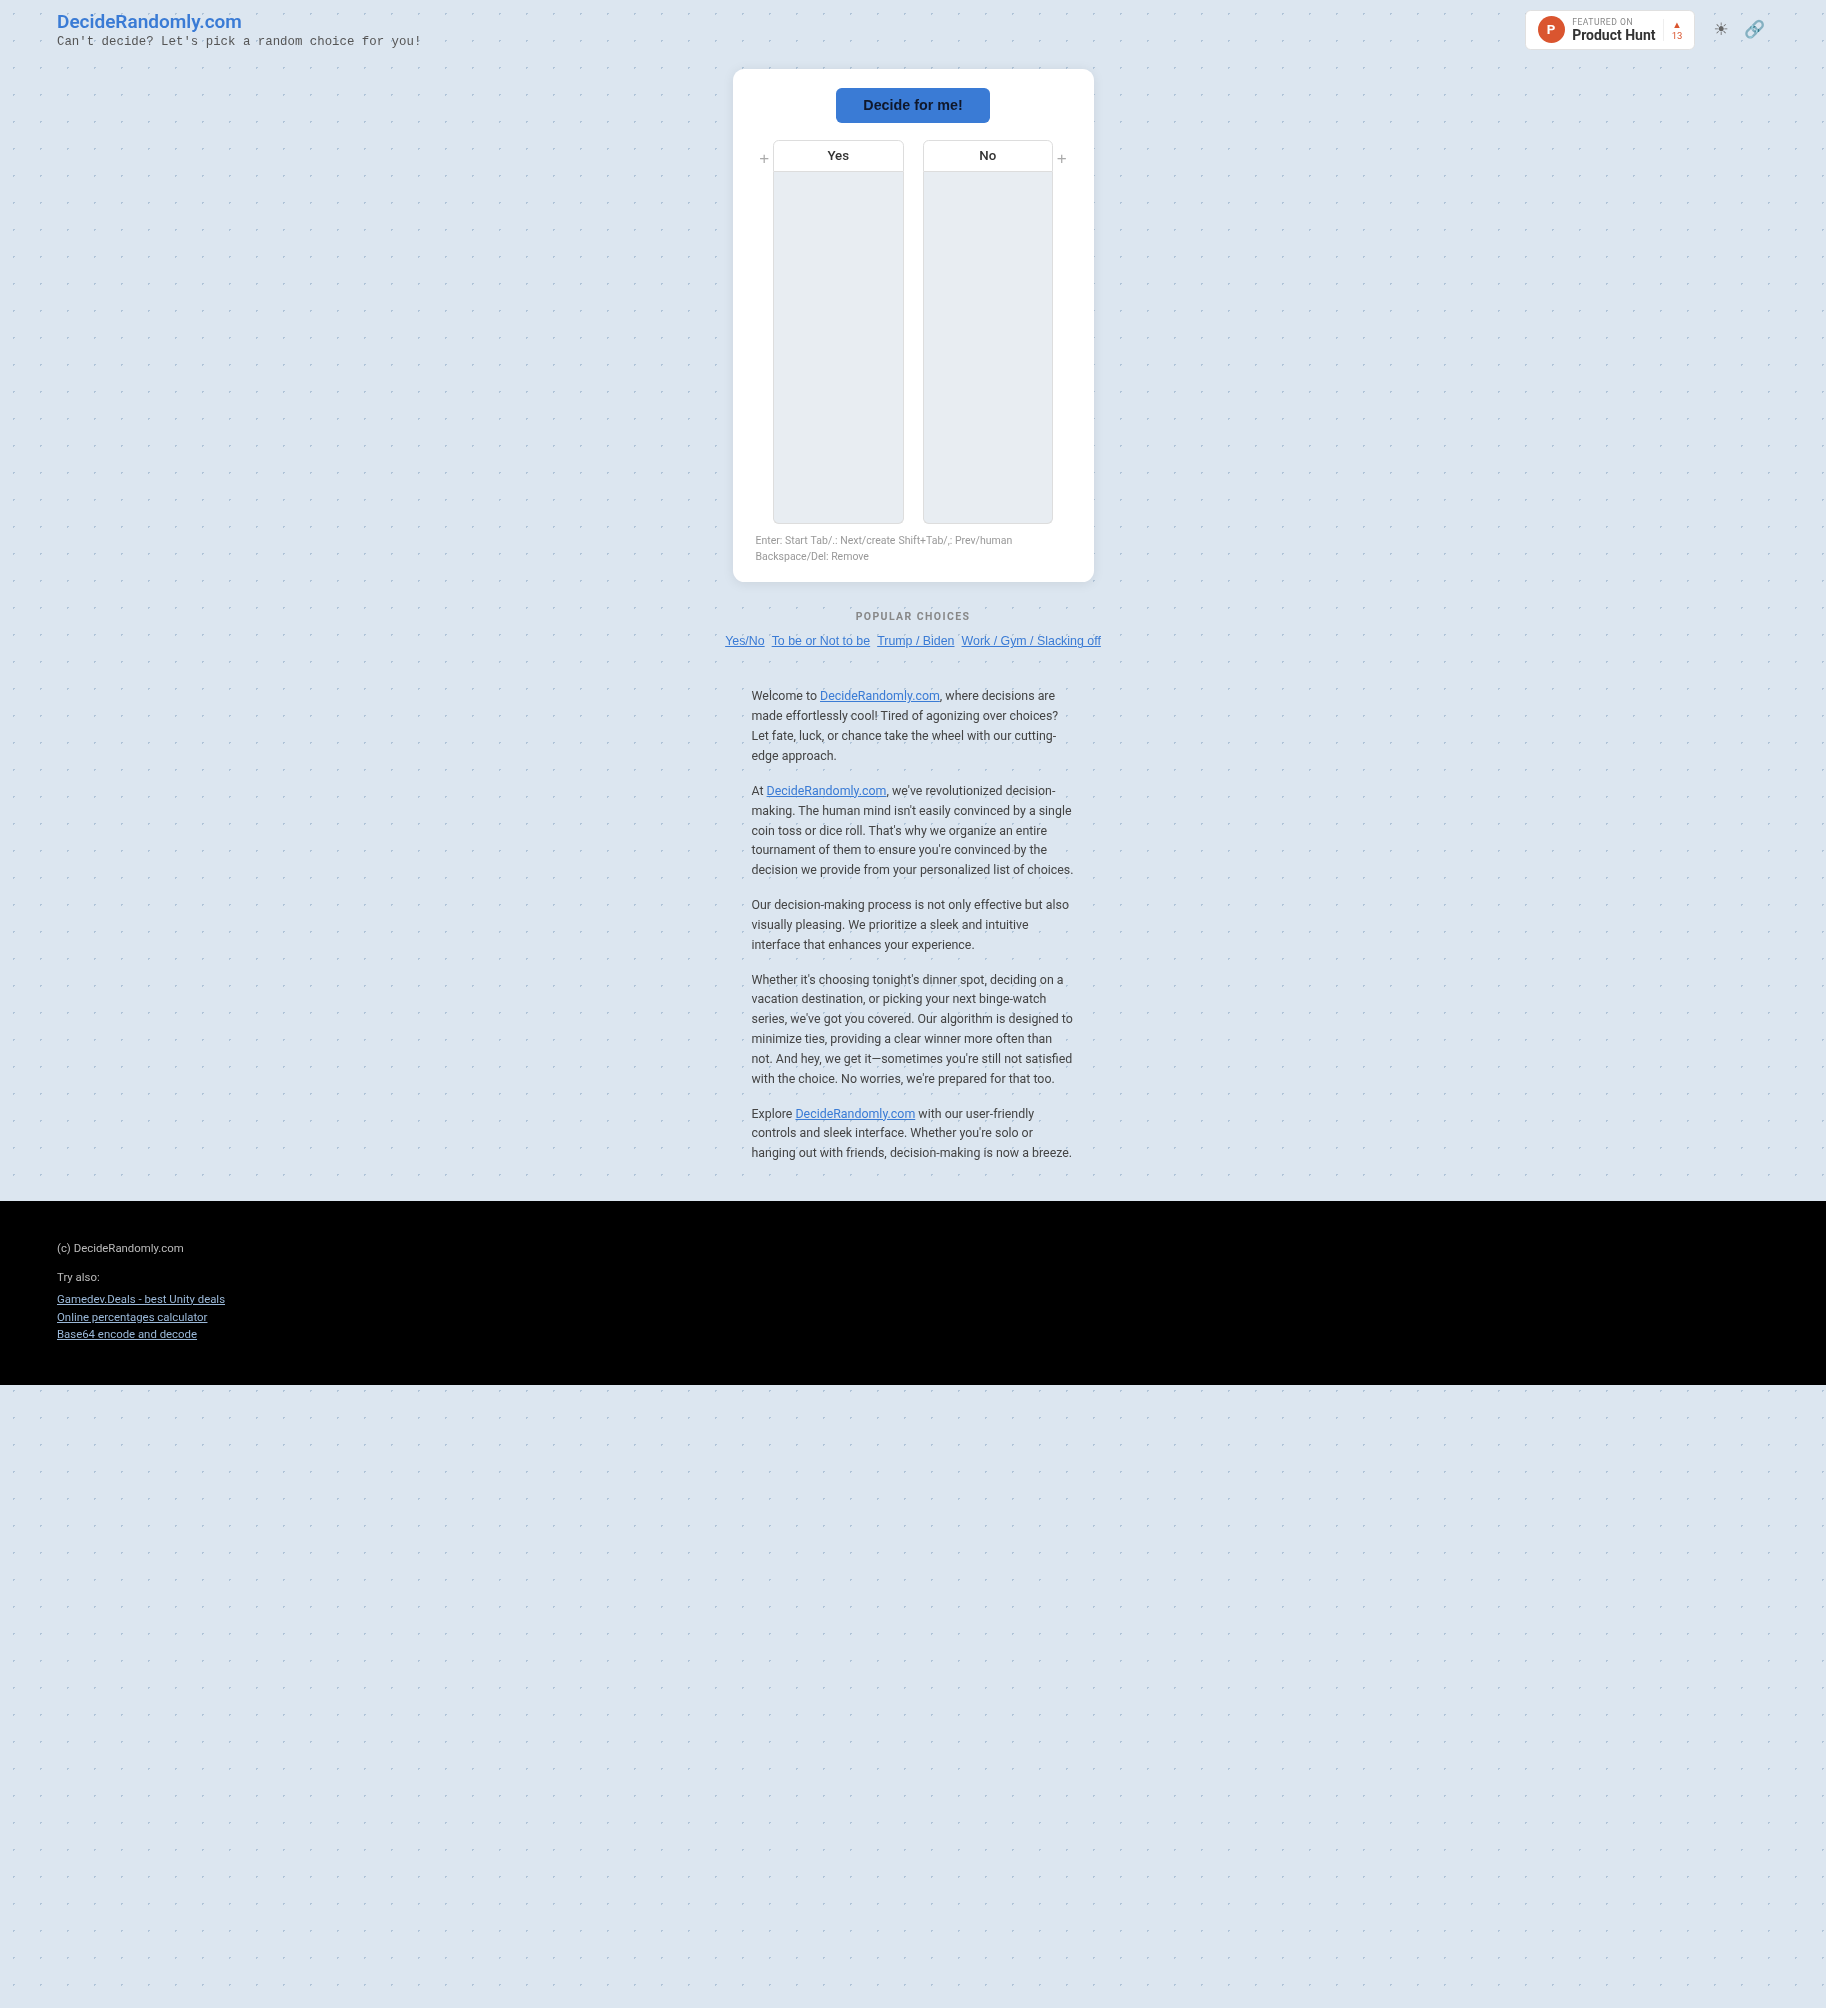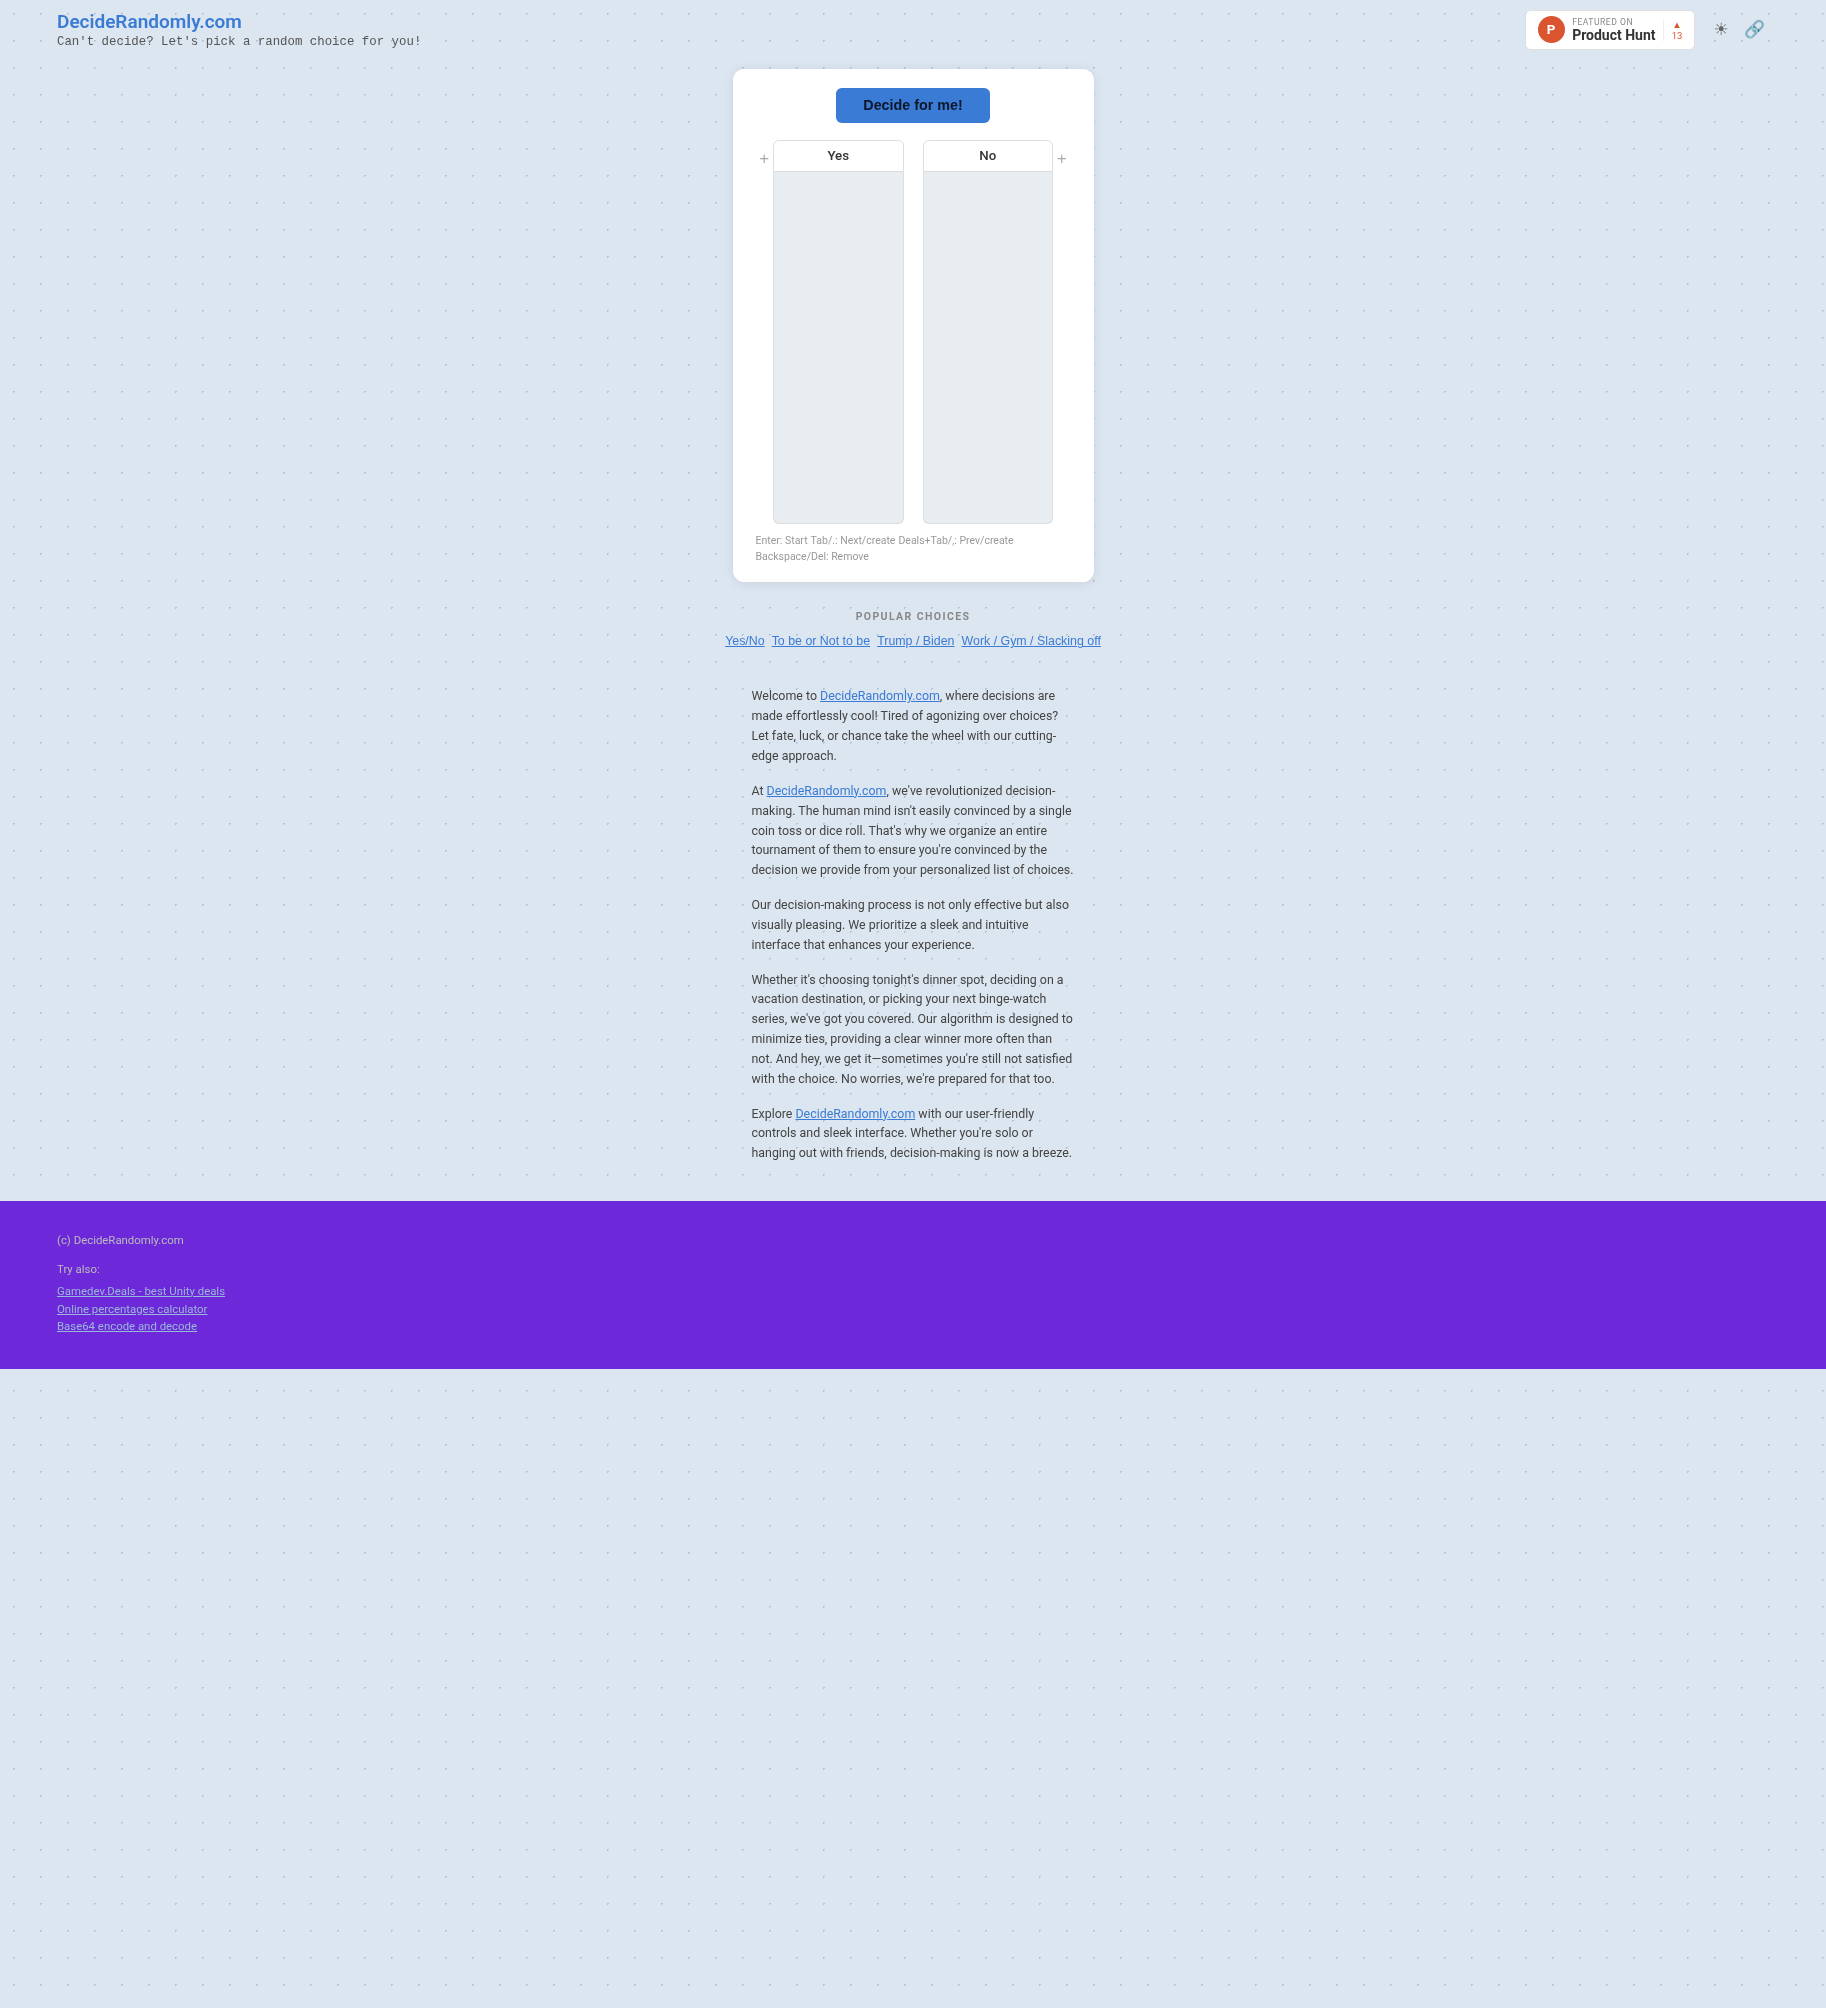--- a/index.html
+++ b/index.html
@@ -225,23 +225,23 @@
     .body-text-section p {
       margin-bottom: 15px;
     }
     .body-link {
       color: #3a7bd5;
       text-decoration: underline;
     }
 
     
     footer {
-      background: #6d28d9;
+      background: #000000;
       color: #ccc;
-      padding: 32px 57px;
+      padding: 40px 57px;
       margin-top: 38px;
     }
     .footer-copy {
       font-size: 11.4px;
       color: #bbb;
       margin-bottom: 15px;
     }
     .footer-try {
       font-size: 11.4px;
       color: #bbb;
@@ -297,21 +297,21 @@
         <div class="choice-col">
           <div class="choice-header" contenteditable="true" style="">No</div>
           <div class="choice-body"></div>
         </div>
       </div>
       <button class="add-btn">+</button>
     </div>
     <div class="keyboard-hint">
     <span>Enter: Start</span>
         <span>Tab/.: Next/create</span>
-        <span>Deals+Tab/,: Prev/create</span>
+        <span>Shift+Tab/,: Prev/human</span>
         <span>Backspace/Del: Remove</span>
       </div>
   </div>
 </div>
 
 <div class="popular-section">
   <div class="popular-title">POPULAR CHOICES</div>
   <div class="popular-links">
   <button class="popular-link">Yes/No</button>
       <button class="popular-link">To be or Not to be</button>

